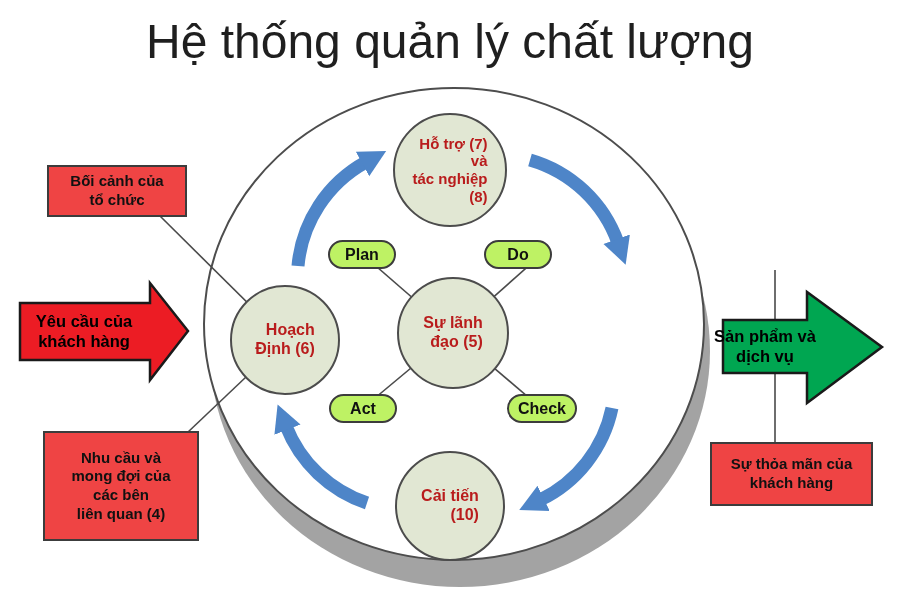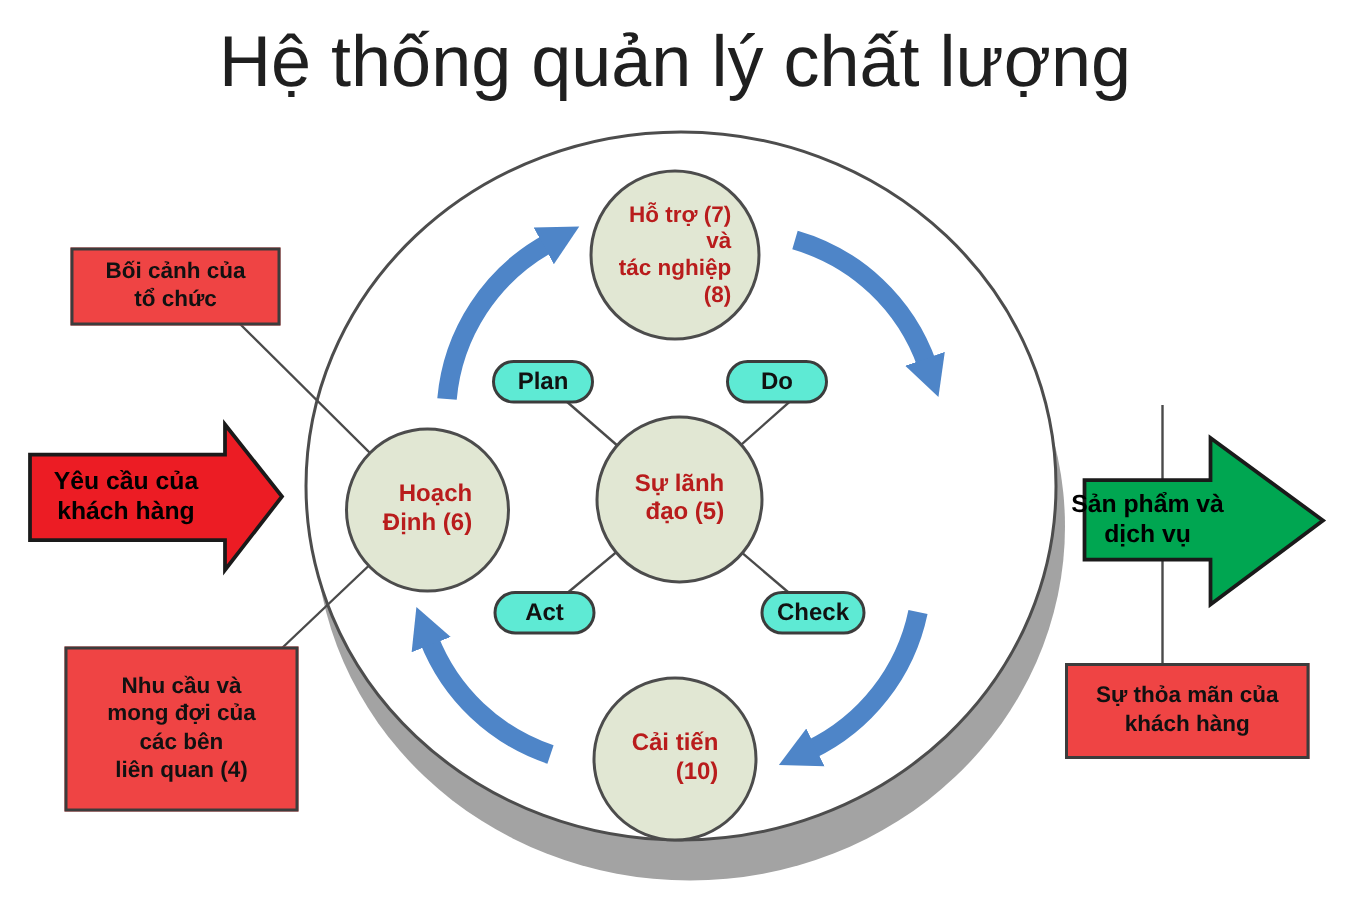--- a/index.html
+++ b/index.html
@@ -16,21 +16,21 @@
     white-space:pre-line;
   }
   .node{
     position:absolute;border-radius:50%;
     background:#e1e7d3;border:2px solid #4c4c4c;
     display:flex;align-items:center;justify-content:center;
     text-align:right;font-size:16px;font-weight:600;line-height:1.18;
     white-space:pre-line;box-sizing:border-box;color:#b91c1c;
   }
   .pill{
-    position:absolute;background:#5eead4;border:2px solid #3c3c3c;
+    position:absolute;background:#bef264;border:2px solid #3c3c3c;
     border-radius:15px;display:flex;align-items:center;justify-content:center;
     font-size:16px;font-weight:700;box-sizing:border-box;color:#111;
   }
   .infobox{
     position:absolute;background:#ef4444;border:2px solid #3c3c3c;
     display:flex;align-items:center;justify-content:center;
     text-align:center;font-size:15px;font-weight:600;line-height:1.25;
     white-space:pre-line;box-sizing:border-box;color:#111;
   }
   .arrowtext{

